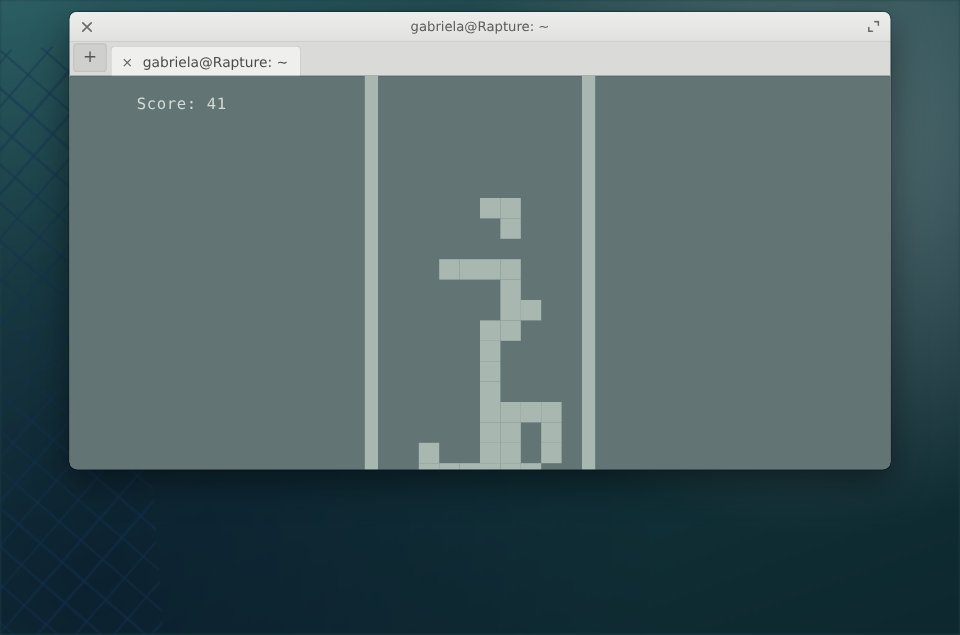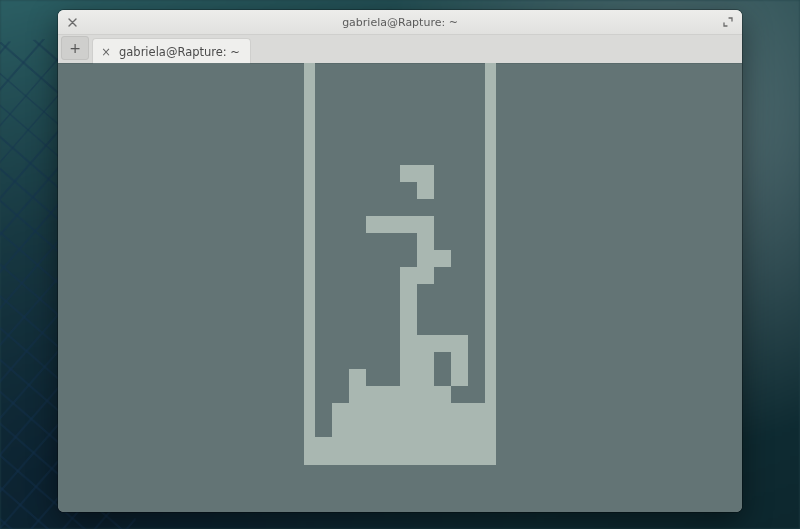--- a/index.html
+++ b/index.html
@@ -33,21 +33,21 @@
     filter: blur(0.6px);
     opacity: 0.75;
   }
 
   
   .window {
     position: absolute;
     left: 58px;
     top: 10px;
     width: 684px;
-    height: 502px;
+    height: 381px;
     border-radius: 6px;
     box-shadow: 0 10px 30px rgba(0,0,0,0.45), 0 0 0 1px rgba(0,0,0,0.25);
     overflow: hidden;
     background: #e9e9e7;
   }
 
   .titlebar {
     height: 24px;
     background: linear-gradient(#ededeb, #e1e1df);
     border-bottom: 1px solid #cfcfcd;
@@ -198,20 +198,23 @@
     </div>
     <div class="tab">
       <span class="tab-close">
         <span>×</span>
       </span>
       <span>gabriela@Rapture: ~</span>
     </div>
   </div>
 
   <div class="terminal">
+    <div class="score">
+      <span>Score: </span><span>41</span>
+    </div>
 
     <div class="field" id="field" style="width: 192px; height: 402px;">
         <div class="wall" style="left: 0px; top: 0px; width: 11px; height: 402px; background: rgb(169, 183, 177);"></div>
         <div class="wall" style="left: 181px; top: 0px; width: 11px; height: 402px; background: rgb(169, 183, 177);"></div>
         <div class="wall" style="left: 0px; top: 391px; width: 192px; height: 11px; background: rgb(169, 183, 177);"></div>
         <div class="cell" style="left: 96px; top: 102px; width: 17px; height: 17px; background: rgb(169, 183, 177);"></div>
         <div class="cell" style="left: 113px; top: 102px; width: 17px; height: 17px; background: rgb(169, 183, 177);"></div>
         <div class="cell" style="left: 113px; top: 119px; width: 17px; height: 17px; background: rgb(169, 183, 177);"></div>
         <div class="cell" style="left: 62px; top: 153px; width: 17px; height: 17px; background: rgb(169, 183, 177);"></div>
         <div class="cell" style="left: 79px; top: 153px; width: 17px; height: 17px; background: rgb(169, 183, 177);"></div>

